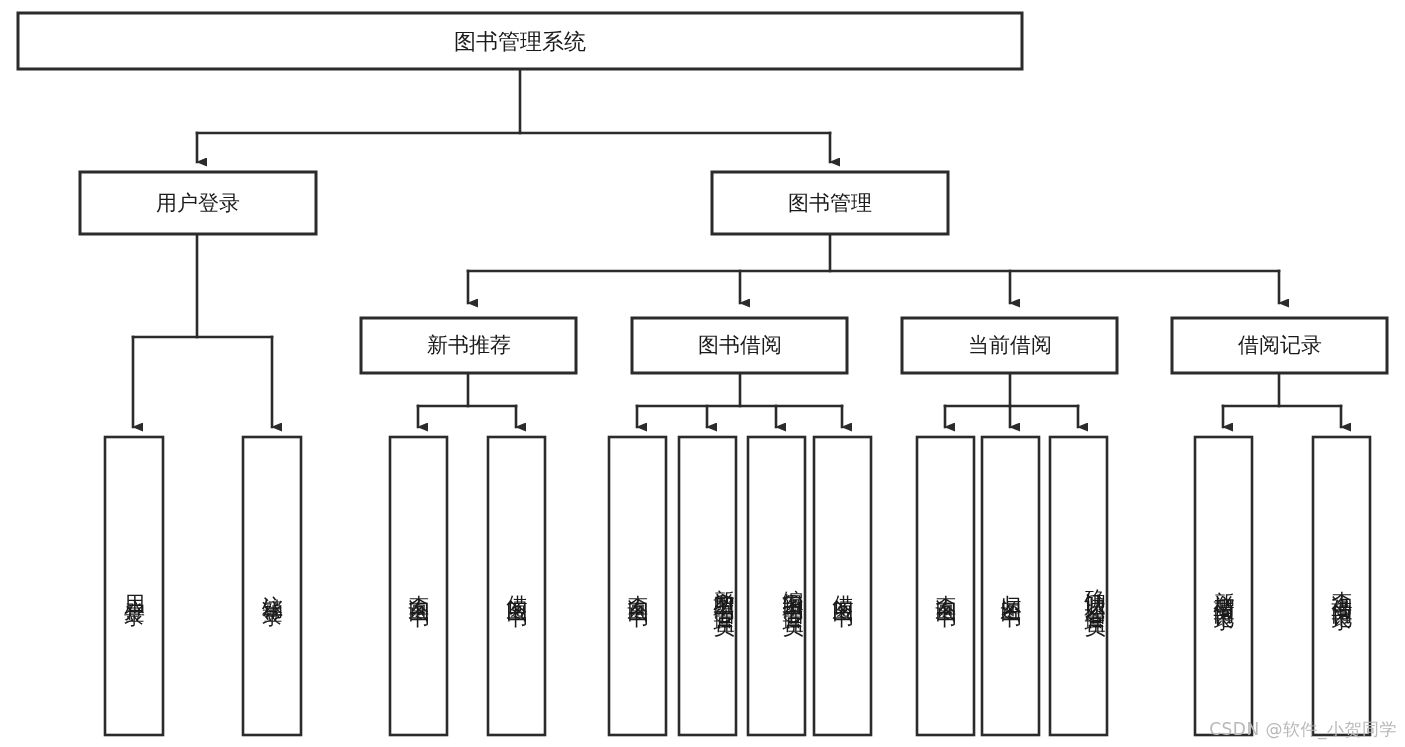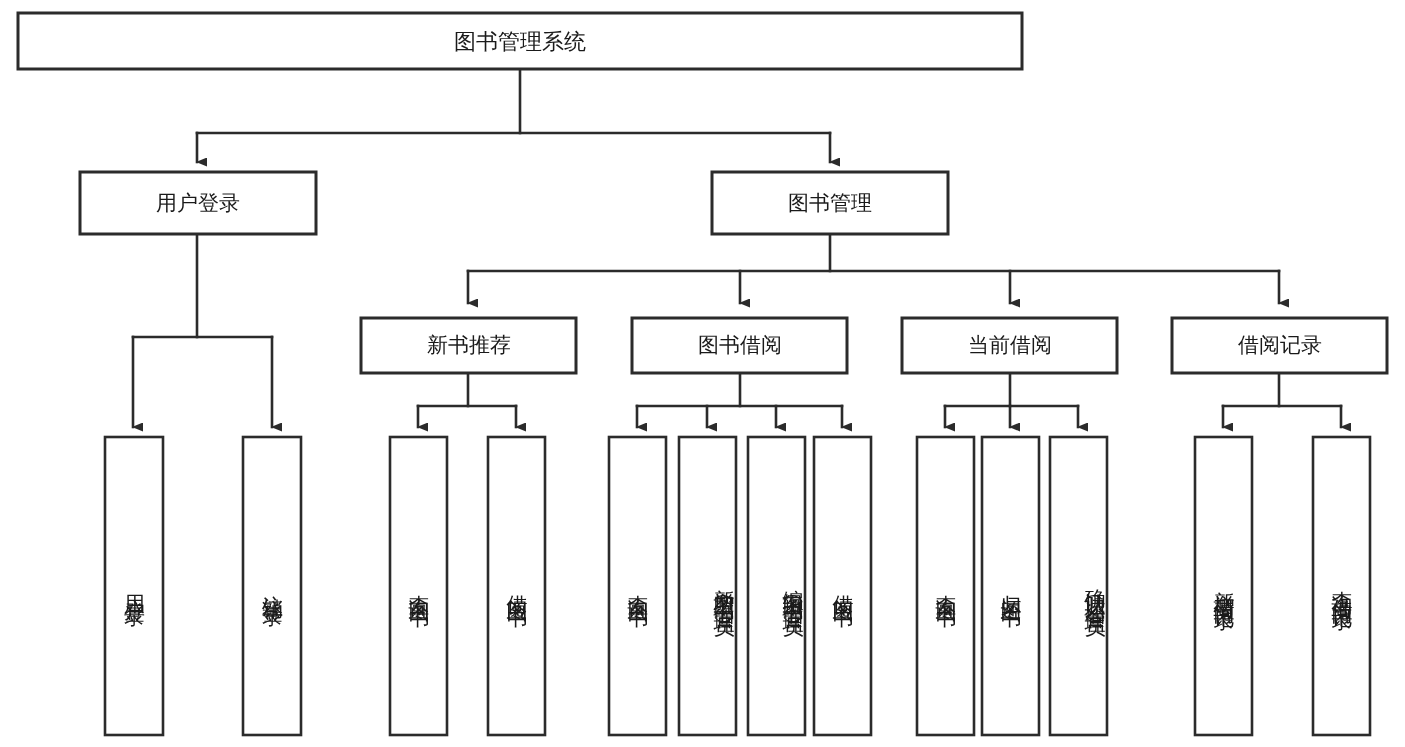--- a/index.html
+++ b/index.html
@@ -192,13 +192,14 @@
   <div class="leaf-label" style="left:748px; top:445px; width:57px; height:290px;">编辑图书（管理员）</div>
   <div class="leaf-label centered" style="left:814px; top:437px; width:57px; height:298px;">借阅图书</div>
 
   <div class="leaf-label centered" style="left:917px; top:437px; width:57px; height:298px;">查询图书</div>
   <div class="leaf-label centered" style="left:982px; top:437px; width:57px; height:298px;">归还图书</div>
   <div class="leaf-label" style="left:1050px; top:445px; width:57px; height:290px;">确认归还（管理员）</div>
 
   <div class="leaf-label centered" style="left:1195px; top:437px; width:57px; height:298px;">新增借阅记录</div>
   <div class="leaf-label centered" style="left:1313px; top:437px; width:57px; height:298px;">查询借阅记录</div>
 
+  <div class="watermark">CSDN @软件_小贺同学</div>
 </div>
 
 </body></html>

